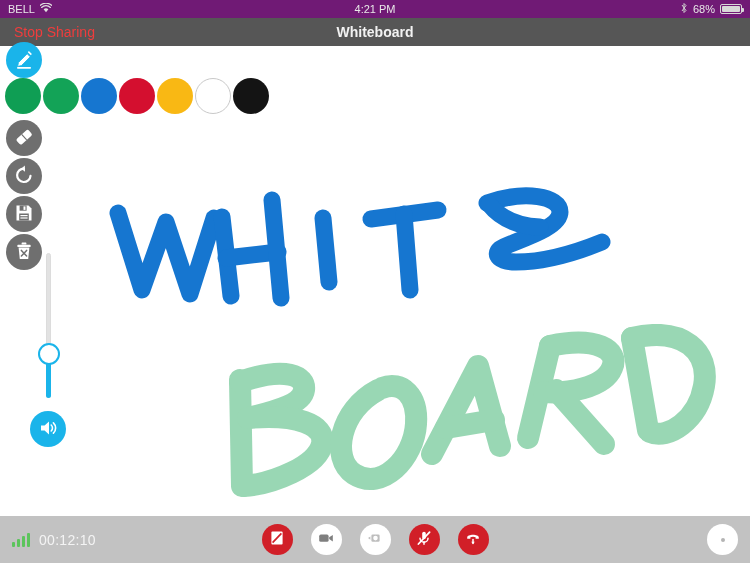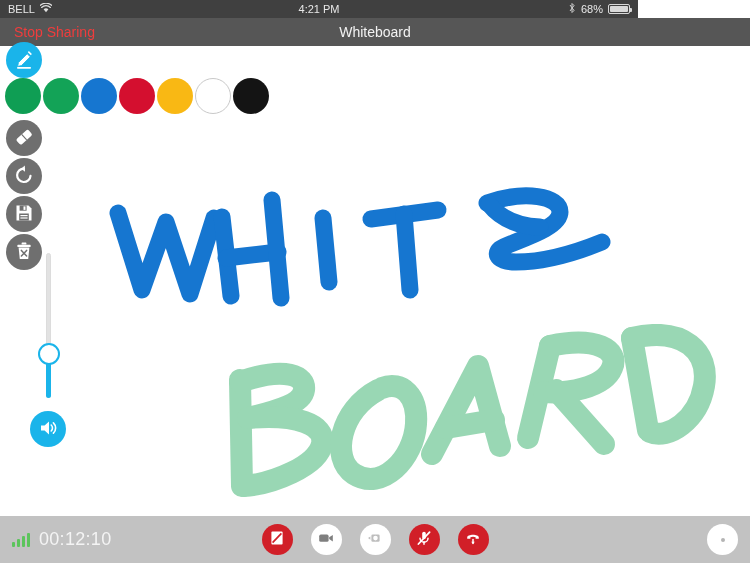--- a/index.html
+++ b/index.html
@@ -11,22 +11,22 @@
   }
   #app {
     position: relative;
     width: 750px; height: 563px;
     background: #ffffff;
   }
 
   
   #status-bar {
     position: absolute; left: 0; top: 0;
-    width: 638px; height: 18px;
-    background: #404040;
+    width: 750px; height: 18px;
+    background: #701a75;
     display: flex; align-items: center;
     color: #e8e8e8;
     font-size: 11px;
     padding: 0 8px;
   }
   #status-left { display: flex; align-items: center; gap: 5px; }
   #status-center {
     position: absolute; left: 0; right: 0; top: 0;
     height: 18px; display: flex; align-items: center; justify-content: center;
     font-size: 11px; color: #e8e8e8; pointer-events: none;
@@ -56,21 +56,21 @@
     display: flex; align-items: center; padding-left: 24px;
   }
   #stop-sharing {
     position: absolute; left: 14px;
     color: #ef3d3d; font-size: 14px;
     background: none; border: none; cursor: pointer;
     font-family: "Liberation Sans", sans-serif;
   }
   #nav-title {
     position: absolute; left: 0; right: 0;
-    text-align: center; color: #f2f2f2; font-size: 14px;
+    text-align: center; color: #f2f2f2; font-size: 14px; font-weight: bold;
   }
 
   
   #canvas-area {
     position: absolute; left: 0; top: 46px;
     width: 750px; height: 470px;
     background: #ffffff;
     overflow: hidden;
   }
   #drawing { position: absolute; left: 0; top: 0; width: 750px; height: 470px; }
@@ -141,21 +141,21 @@
     width: 750px; height: 47px;
     background: #c2c2c2;
     display: flex; align-items: center;
   }
   #call-left {
     position: absolute; left: 12px;
     display: flex; align-items: center; gap: 9px;
   }
   #signal-bars { display: flex; align-items: flex-end; gap: 2px; height: 15px; }
   #signal-bars i { display: block; width: 3px; background: #5cc45c; border-radius: 1px; }
-  #call-timer { color: #f4f4f4; font-size: 18px; letter-spacing: 0.3px; }
+  #call-timer { color: #f4f4f4; font-size: 14px; letter-spacing: 0.3px; }
   #call-center {
     position: absolute; left: 0; right: 0;
     display: flex; align-items: center; justify-content: center; gap: 18px;
   }
   .call-btn {
     width: 31px; height: 31px; border-radius: 50%;
     display: flex; align-items: center; justify-content: center;
     cursor: pointer; border: none; padding: 0;
   }
   .call-btn.red { background: #d11f28; }

